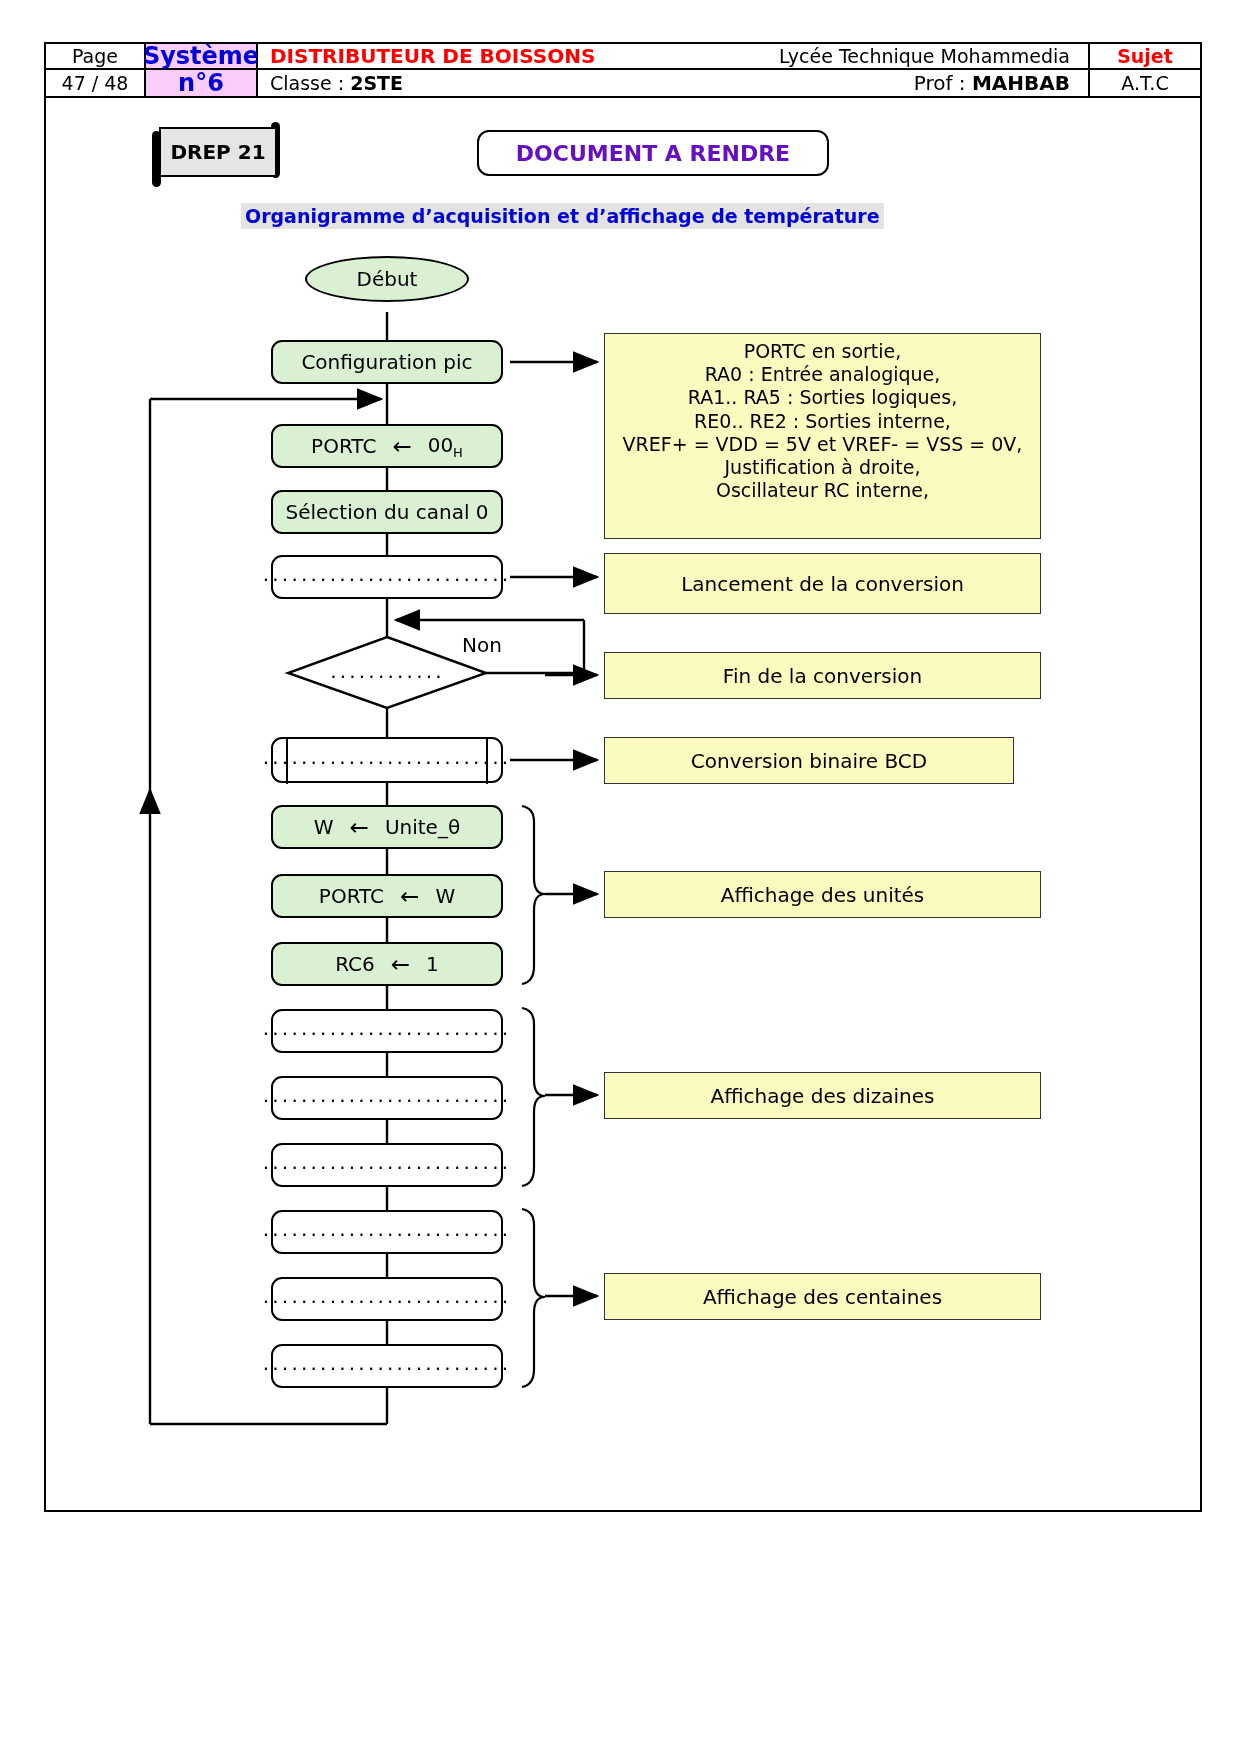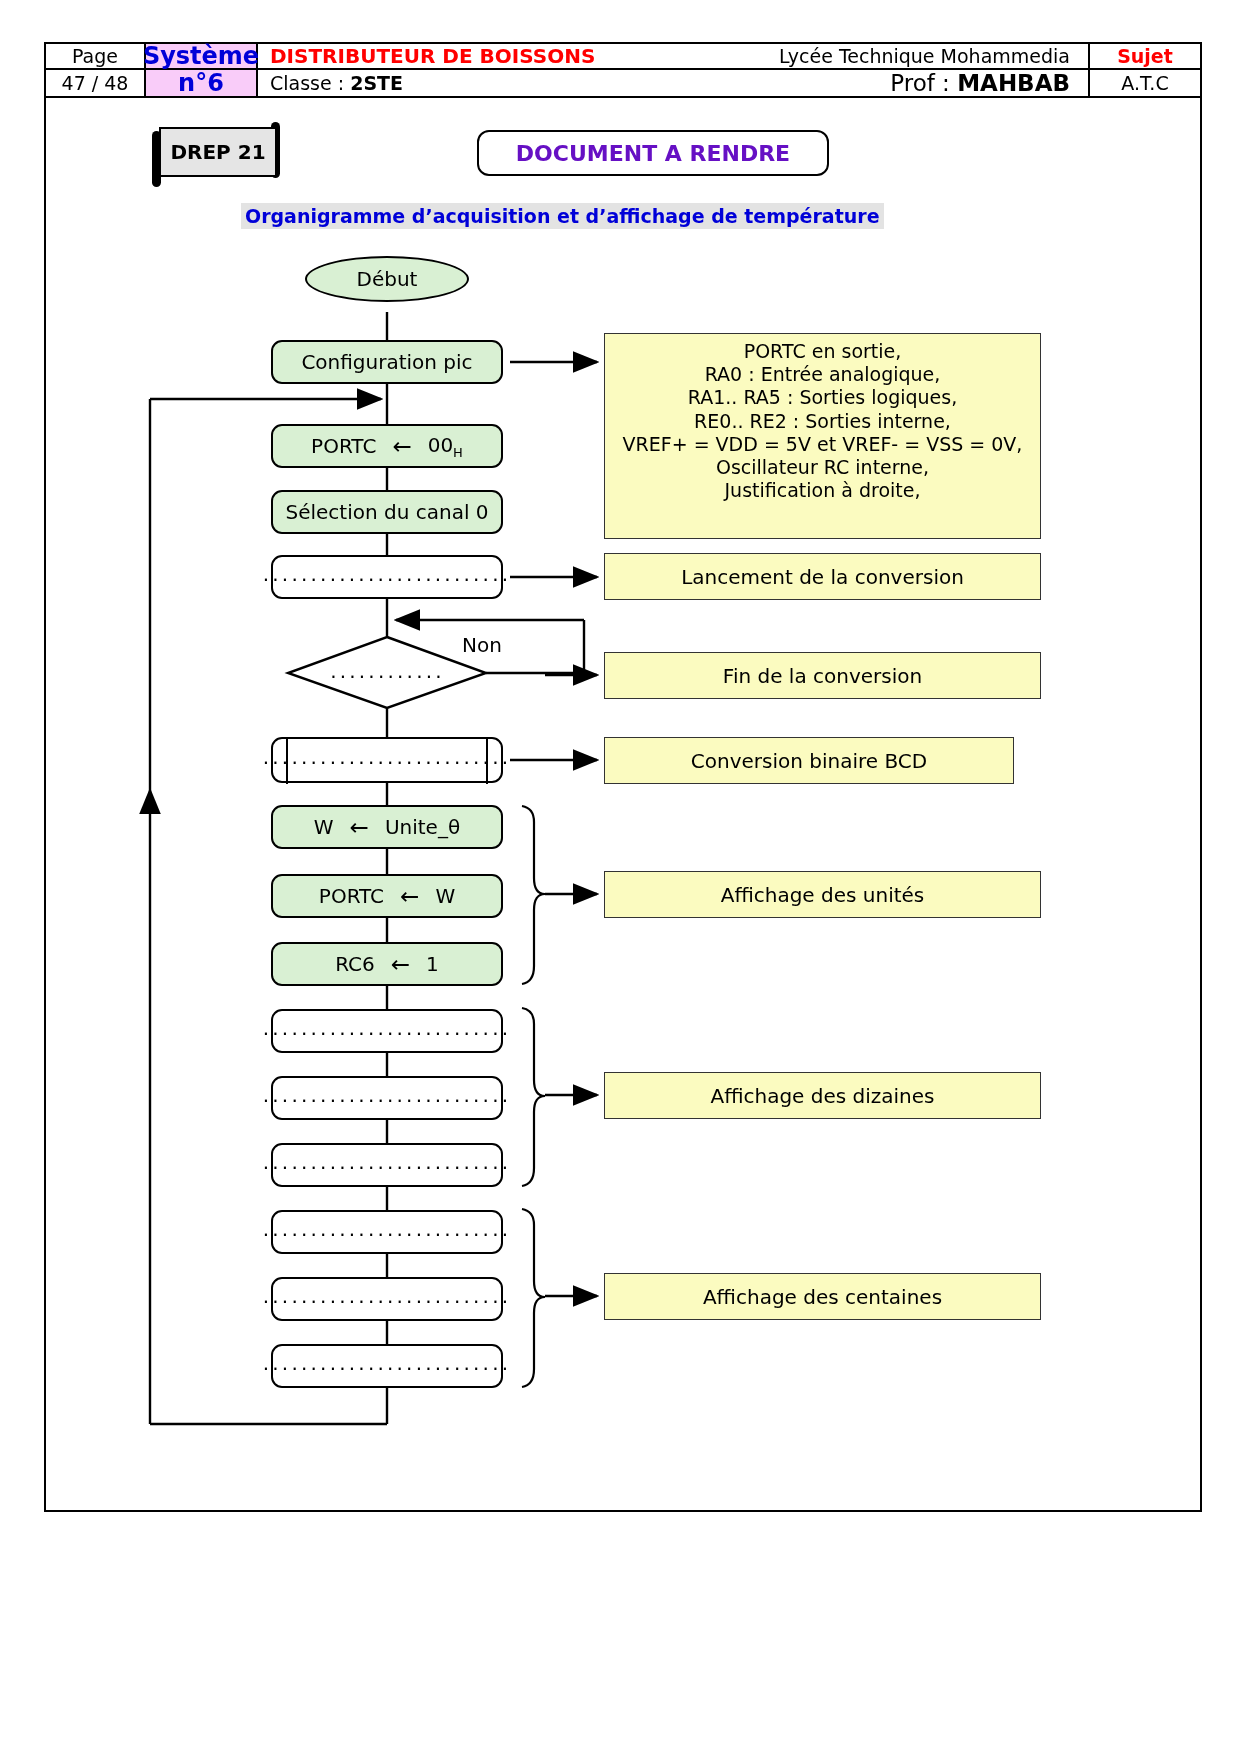--- a/index.html
+++ b/index.html
@@ -101,21 +101,21 @@
     padding-right: 6px;
   }
   .hdr-classe {
     width: 345px;
     font-size: 19px;
   }
   .hdr-classe b { font-weight: bold; }
   .hdr-prof {
     flex: 1;
     text-align: right;
-    font-size: 23px;
+    font-size: 20px;
     padding-right: 6px;
   }
   .hdr-prof b { font-weight: bold; }
 
   
   .drep {
     position: absolute;
     left: 159px;
     top: 127px;
     width: 118px;
@@ -478,25 +478,25 @@
 <div class="node rounded" style="left:271px; top:1344px; width:232px; height:44px;">
   <span class="dots">..........................</span>
 </div>
 
 <div class="anno multiline" style="left:604px; top:333px; width:437px; height:206px;">
   <span class="ln">PORTC en sortie,</span>
   <span class="ln">RA0 : Entrée analogique,</span>
   <span class="ln">RA1.. RA5 : Sorties logiques,</span>
   <span class="ln">RE0.. RE2 : Sorties interne,</span>
   <span class="ln">VREF+ = VDD = 5V et VREF- = VSS = 0V,</span>
+  <span class="ln">Justification à droite,</span>
   <span class="ln">Oscillateur RC interne,</span>
-  <span class="ln">Justification à droite,</span>
-</div>
-
-<div class="anno" style="left:604px; top:553px; width:437px; height:47px;">
+</div>
+
+<div class="anno" style="left:604px; top:553px; width:437px; height:61px;">
   <span>Lancement de la conversion</span>
 </div>
 
 <div class="anno" style="left:604px; top:652px; width:437px; height:47px;">
   <span>Fin de la conversion</span>
 </div>
 
 <div class="anno" style="left:604px; top:737px; width:410px; height:47px;">
   <span>Conversion binaire BCD</span>
 </div>

